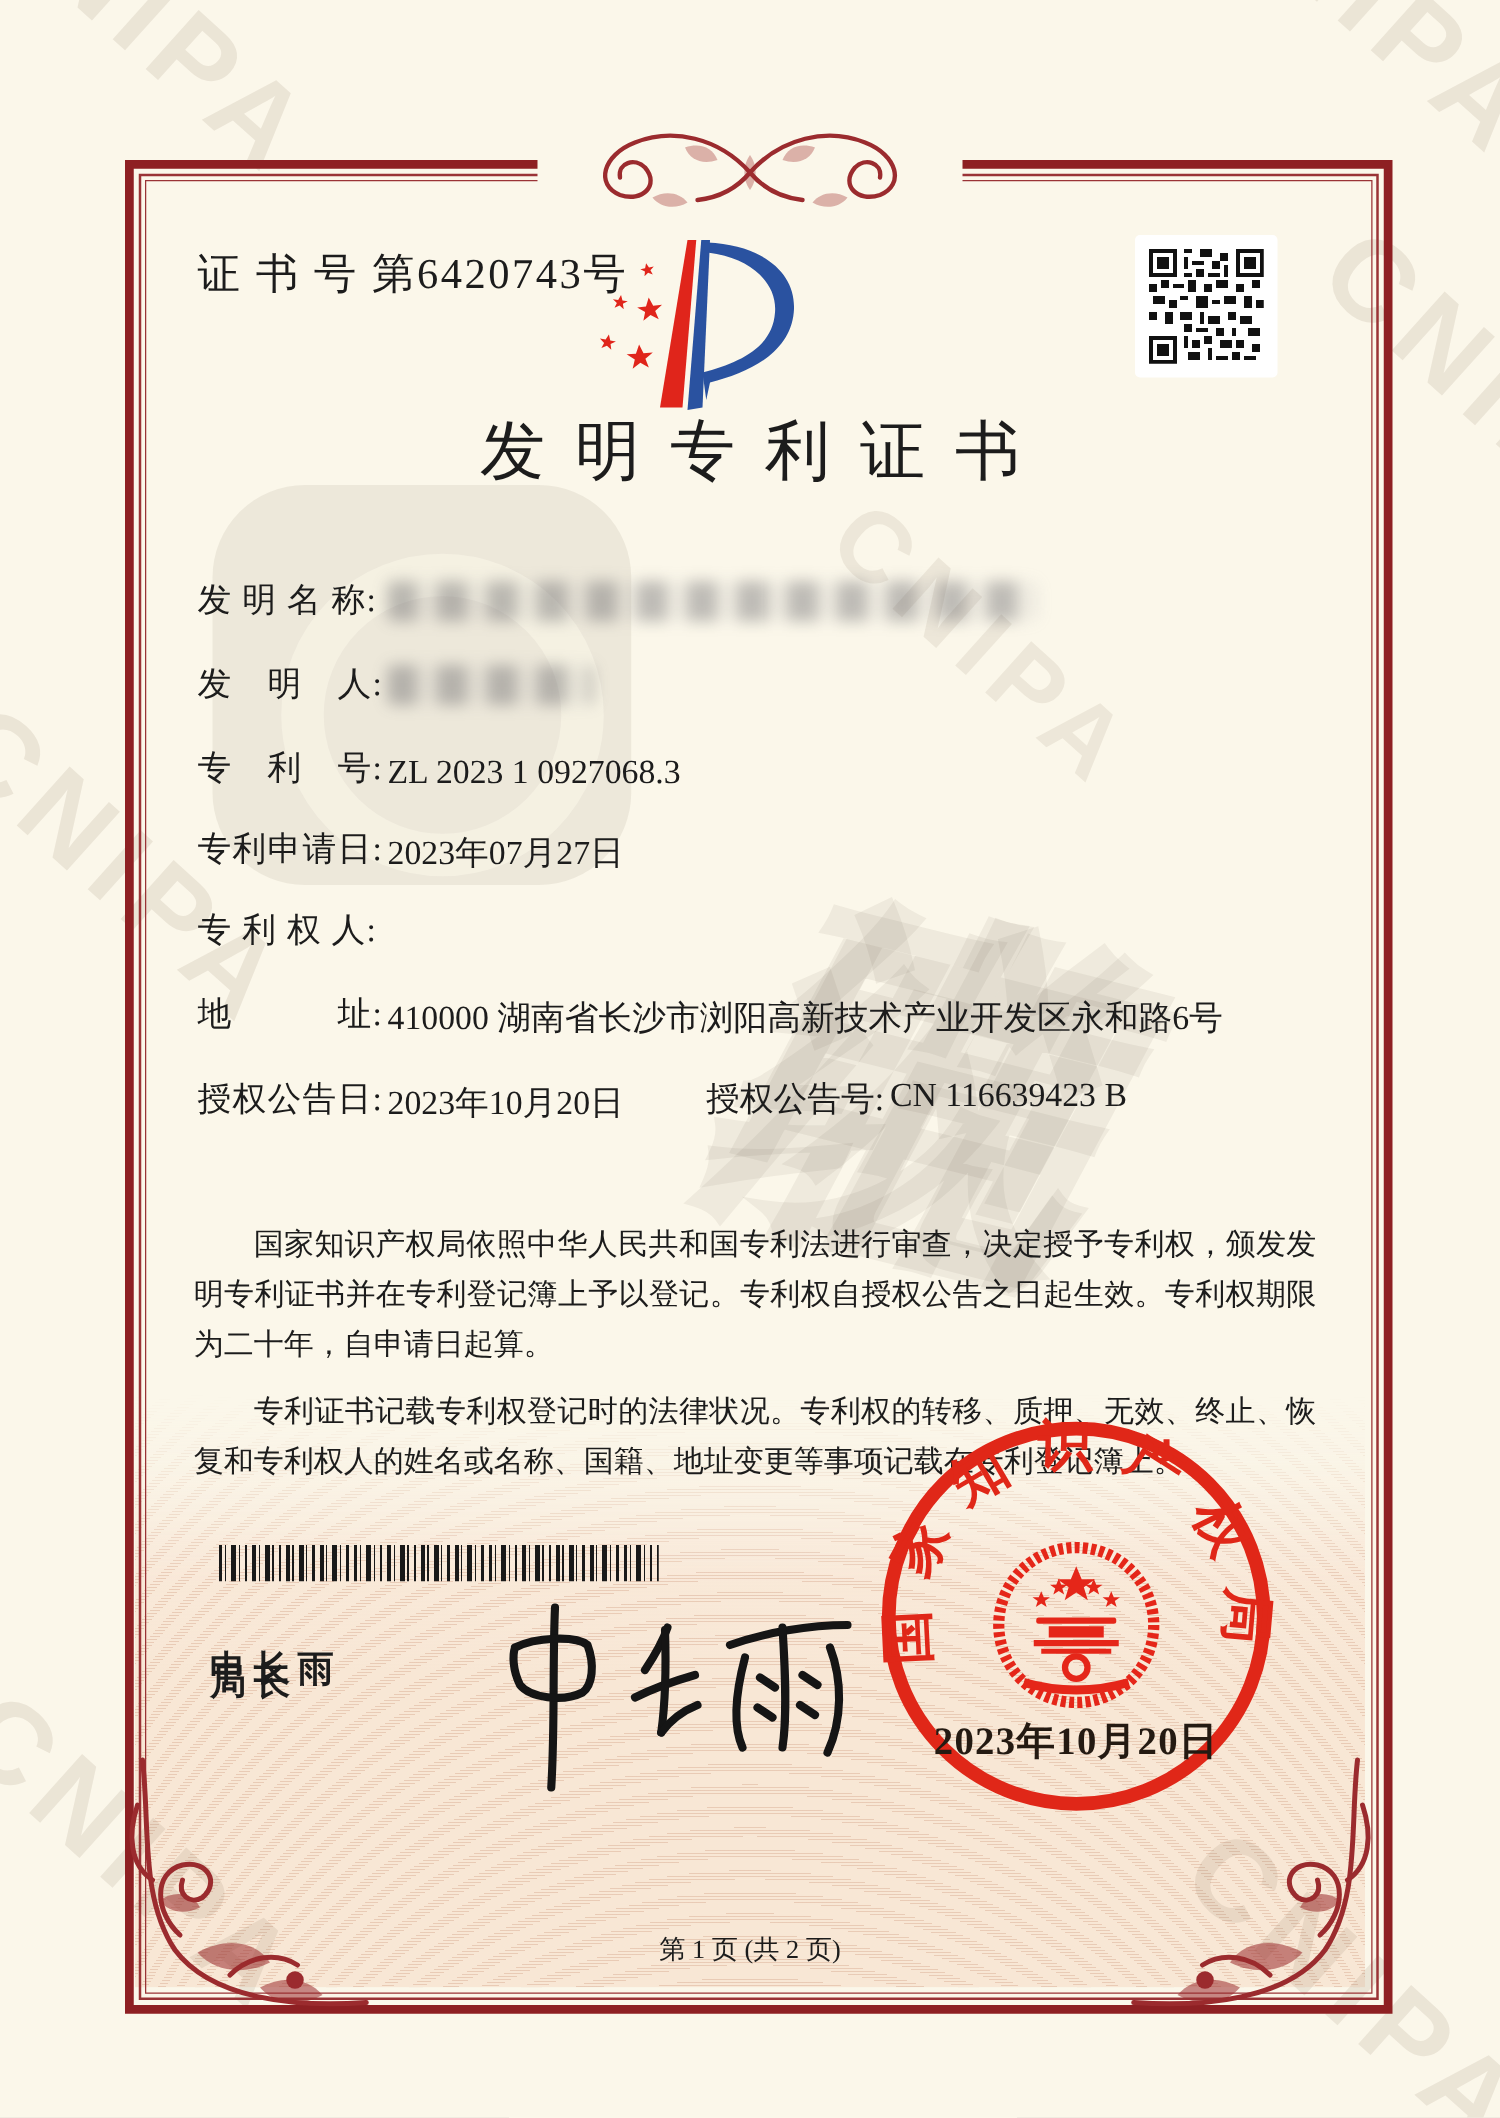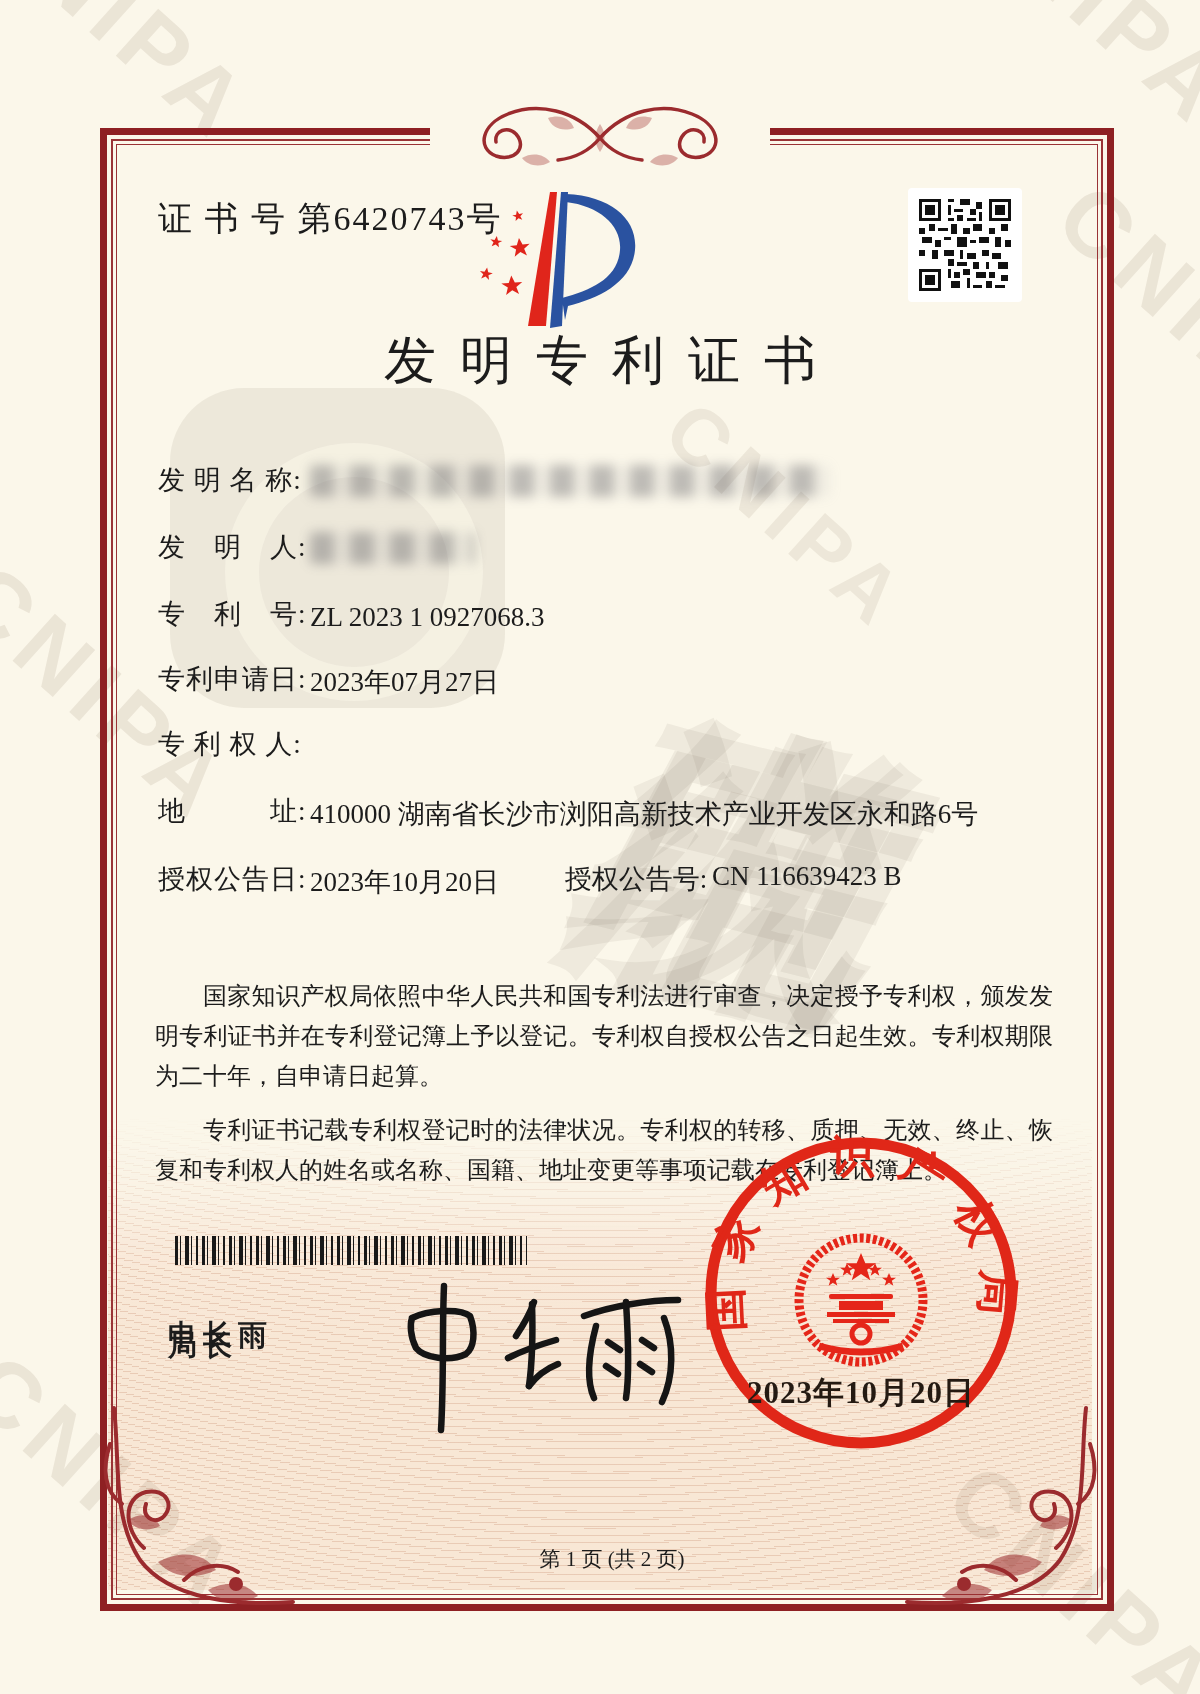--- a/index.html
+++ b/index.html
@@ -82,21 +82,21 @@
   .director{position:absolute;left:168px;z-index:3;font-size:29px;font-weight:600;
     font-family:Liberation Serif, serif;letter-spacing:6px;}
   .d1{top:1326px}.d2{top:1316px}
   .signature{position:absolute;left:348px;top:1272px;width:360px;height:170px;z-index:3;}
   
   .seal{position:absolute;left:700px;top:1132px;width:322px;height:322px;z-index:4;}
   .seal-date{position:absolute;left:0;right:0;bottom:40px;text-align:center;z-index:5;
     font-size:31px;font-weight:700;color:#241a12;letter-spacing:1px;}
   
   .page-info{position:absolute;left:100px;top:1545px;width:1000px;text-align:center;
-    z-index:3;font-size:21px;padding-left:12px;}
+    z-index:3;font-size:21px;}
   .continuation{position:absolute;left:0;top:1696px;width:1200px;text-align:left;
     z-index:3;font-size:28px;letter-spacing:4px;}
 </style>
 </head>
 <body>
 
 <div class="page">
 
   <div class="wm w1">CNIPA</div>
   <div class="wm w2">CNIPA</div>

